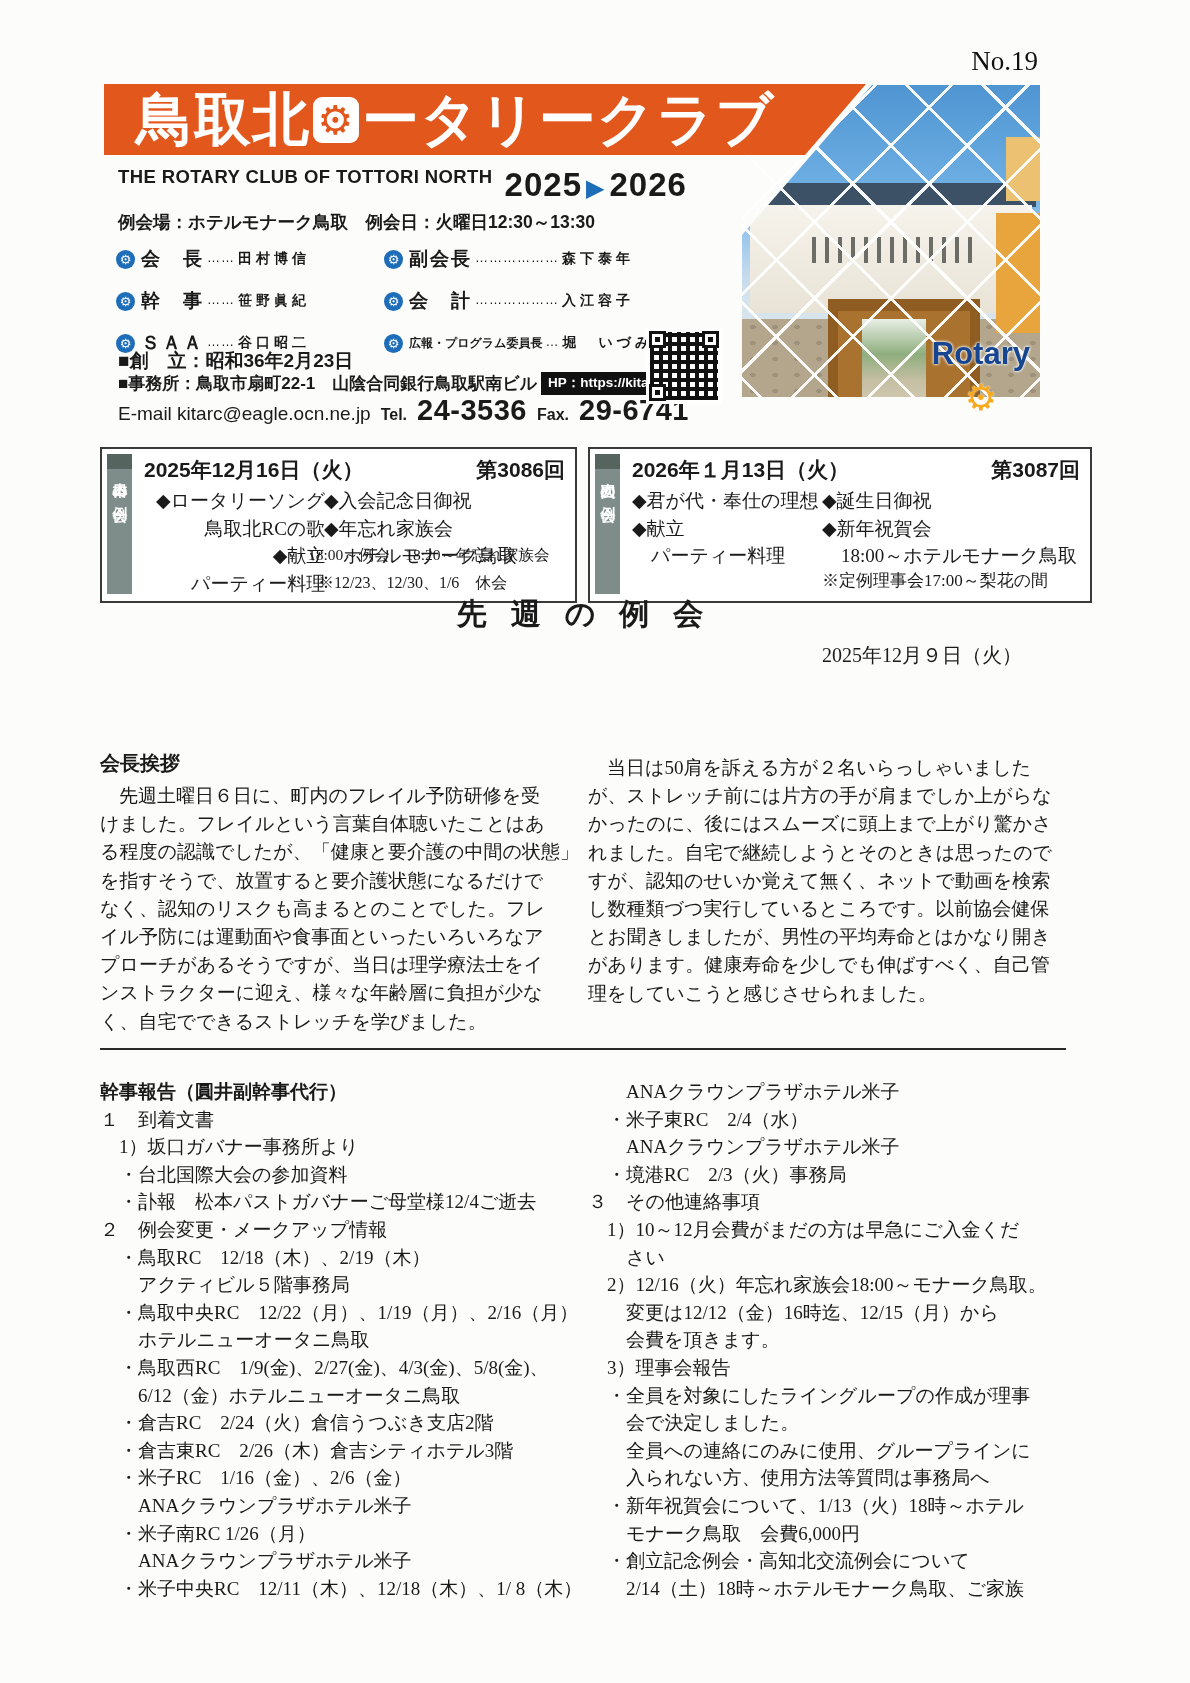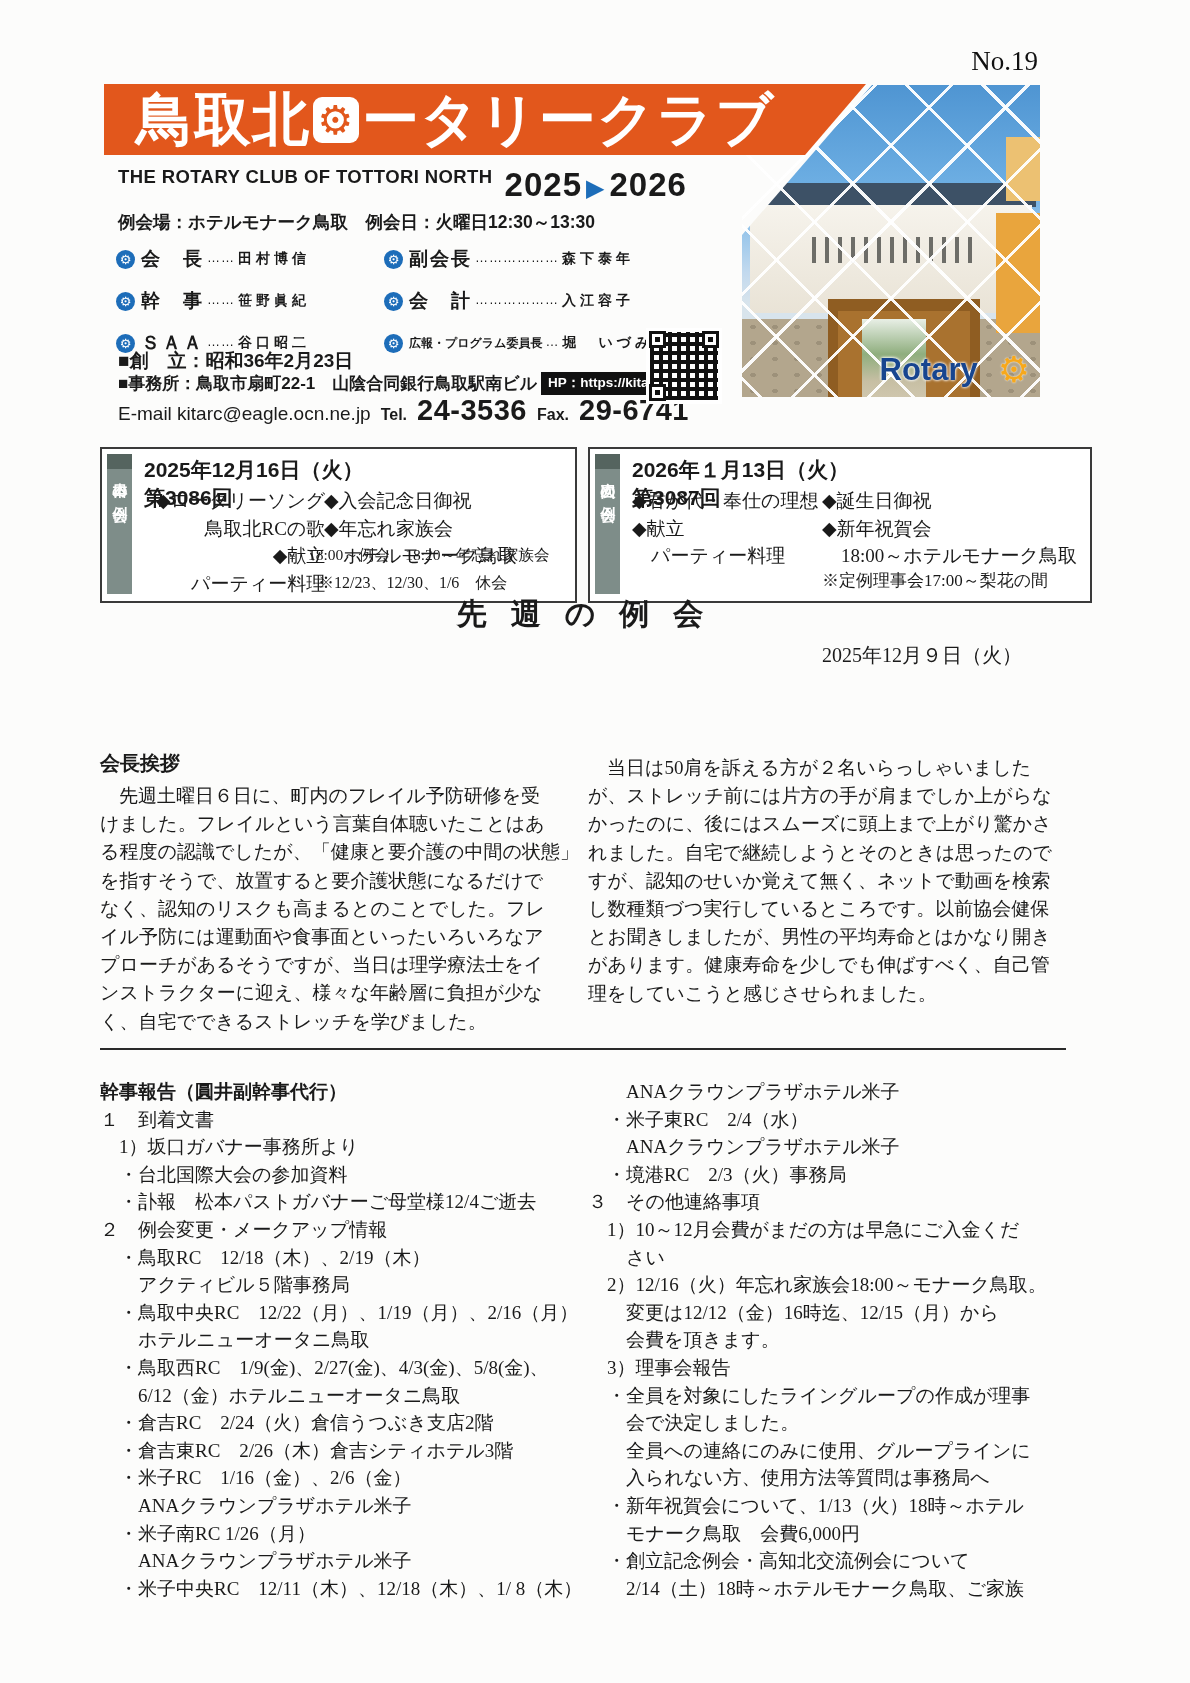--- a/index.html
+++ b/index.html
@@ -30,21 +30,21 @@
   .photo .opening{position:absolute;left:24px;top:8px;width:64px;height:78px;
                background:linear-gradient(180deg,#e8efe6 0%,#8fae7e 45%,#c7bfa4 80%,#cfc6ad);}
   .photo .orange-patch{position:absolute;right:-14px;top:128px;width:58px;height:120px;background:#e9a53d;}
   .photo .tan-patch{position:absolute;right:-10px;top:52px;width:44px;height:64px;background:#ecc172;}
   .photo .lattice{position:absolute;left:-30px;top:-30px;right:-30px;bottom:-30px;
       background:
         repeating-linear-gradient(45deg,rgba(255,255,255,.95) 0 3px,transparent 3px 54px),
         repeating-linear-gradient(-45deg,rgba(255,255,255,.95) 0 3px,transparent 3px 54px);}
   .photo .white-wedge{position:absolute;left:0;top:0;width:130px;height:150px;background:#fcfcfb;
       clip-path:polygon(0 0,100% 0,0 100%);}
-  .rotary-logo{right:160px;top:352px;display:flex;align-items:center;gap:20px;z-index:6;}
+  .rotary-logo{right:160px;top:336px;display:flex;align-items:center;gap:8px;z-index:6;flex-direction:column;}
   .rotary-word{font-size:31px;font-weight:bold;color:#17458f;text-shadow:0 0 3px #fff,0 0 3px #fff;}
   .rotary-gear{font-size:36px;color:#f7a81b;line-height:1;text-shadow:0 0 2px #fff;}
 
   
   .banner{left:104px;top:84px;width:762px;height:71px;background:#e2571c;z-index:5;
           clip-path:polygon(0 0,100% 0,92% 100%,0 100%);display:flex;align-items:center;}
   .banner-text{display:flex;align-items:center;padding-left:32px;color:#fff;font-weight:900;
           font-size:57px;letter-spacing:1px;line-height:1;}
   .banner-gear{display:inline-flex;align-items:center;justify-content:center;width:46px;height:46px;
           background:#fff;border-radius:9px;margin:0 3px;}
@@ -88,21 +88,21 @@
 
   
   .mbox{border:2px solid #3a3a3a;background:#fff;}
   .mbox.today{left:100px;top:447px;width:473px;height:152px;}
   .mbox.next{left:588px;top:447px;width:500px;height:152px;}
   .vtab{position:absolute;left:5px;top:5px;width:25px;height:140px;background:#7e8d89;
         display:flex;flex-direction:column;align-items:center;}
   .vtab .cap{width:100%;height:15px;background:#55645f;flex:0 0 auto;}
   .vtab .vtxt{writing-mode:vertical-rl;text-orientation:upright;color:#fff;font-size:15px;
         letter-spacing:2px;margin-top:2px;font-weight:bold;}
-  .mbox-head{position:absolute;left:42px;right:10px;top:7px;display:flex;justify-content:space-between;flex-direction:column;}
+  .mbox-head{position:absolute;left:42px;right:10px;top:7px;display:flex;justify-content:space-between;}
   .mbox-date{font-size:21px;font-weight:bold;}
   .mbox-no{font-size:21px;font-weight:bold;}
   .mcol{position:absolute;top:38px;font-family:"Liberation Serif","DejaVu Serif",serif;
         font-size:19px;line-height:27.5px;white-space:nowrap;}
   .mbox.today .c1{left:54px;text-align:right;} .mbox.today .c2{left:222px;}
   .mbox.next .c1{left:42px;} .mbox.next .c2{left:232px;}
   .mnote{position:absolute;font-family:"Liberation Serif","DejaVu Serif",serif;white-space:nowrap;}
   .today-note1{left:206px;top:96px;font-size:15.5px;}
   .today-note2{left:216px;top:124px;font-size:16px;}
   .next-note{left:232px;top:120px;font-size:17px;}

